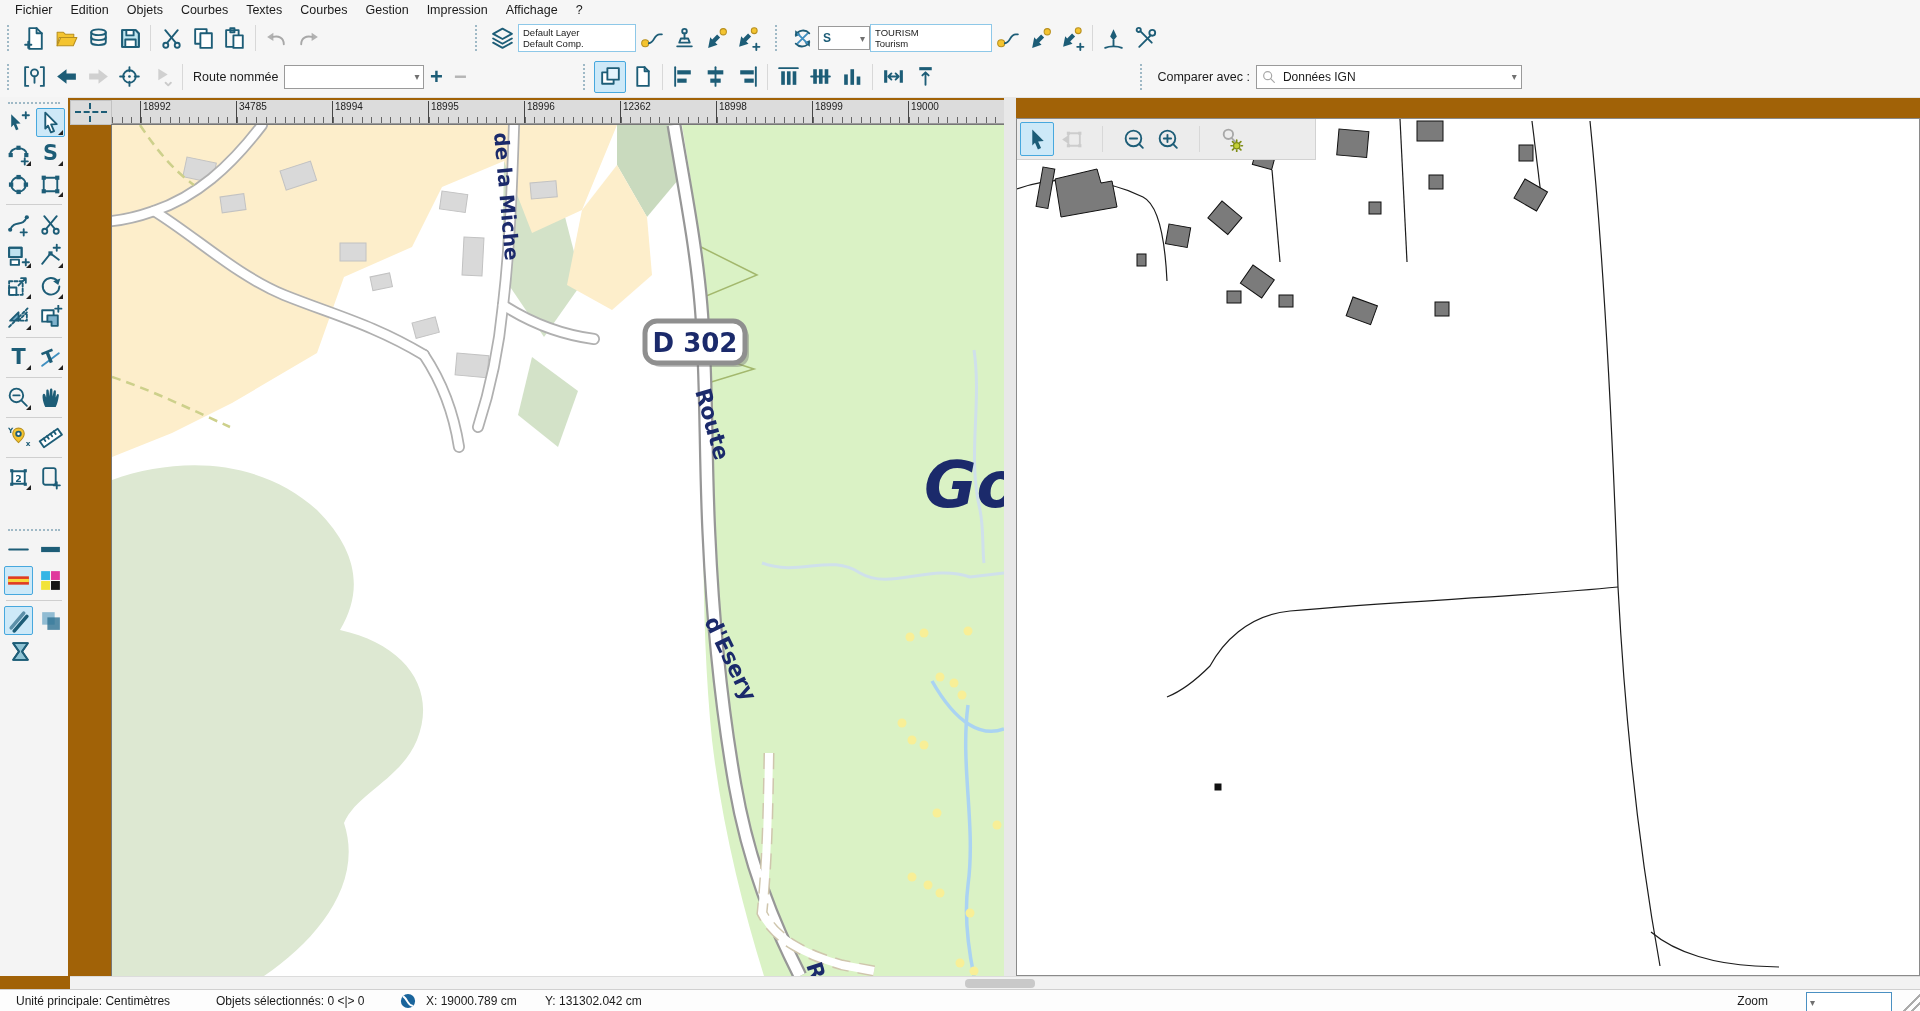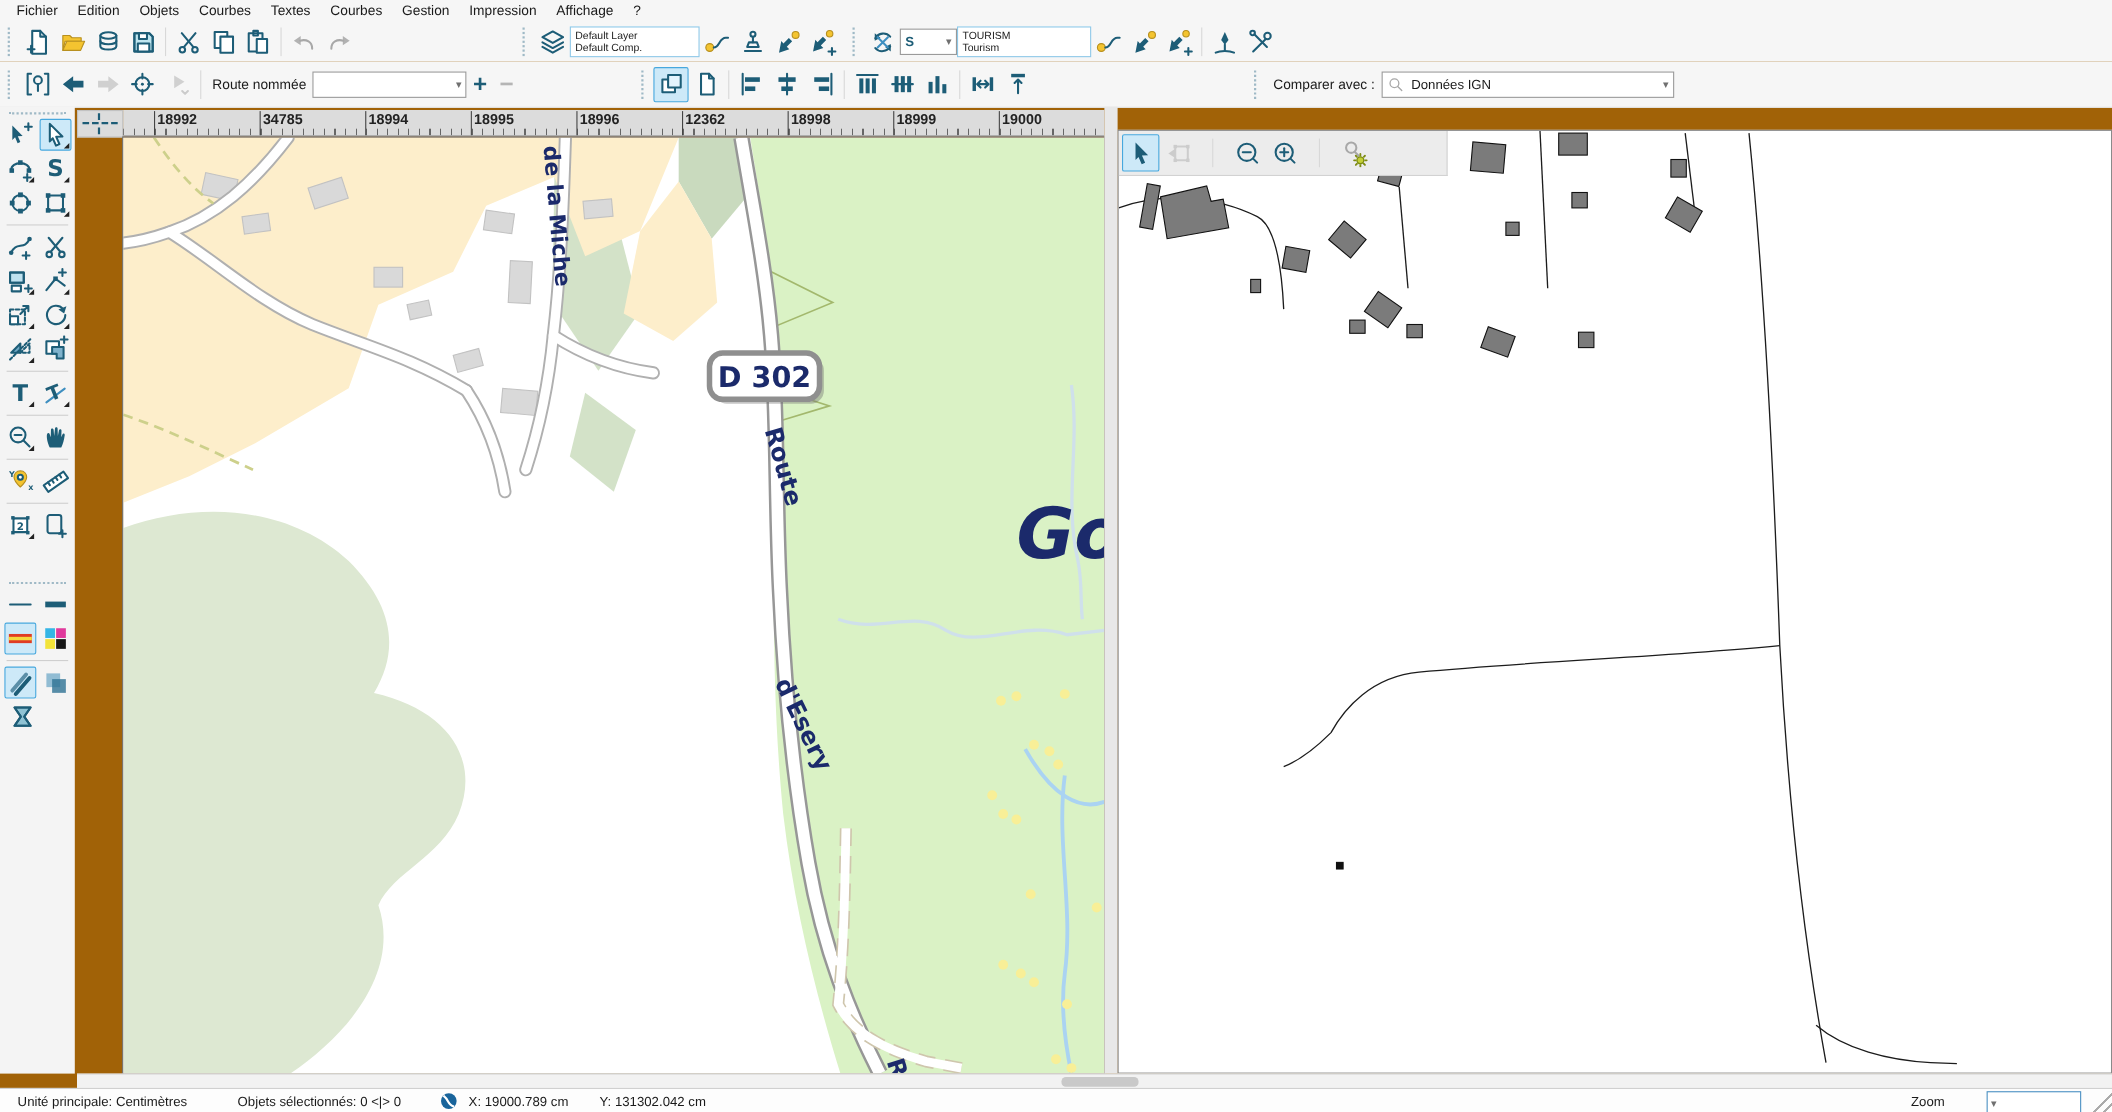--- a/index.html
+++ b/index.html
@@ -45,21 +45,21 @@
   
   .corner{position:absolute;left:70px;top:100px;width:40px;height:23px;background:#dcdcdc;border:1px solid #c2c2c2;}
   .corner::before{content:"";position:absolute;left:4px;top:10px;right:4px;border-top:2px dashed #1d5d77;}
   .corner::after{content:"";position:absolute;top:2px;bottom:2px;left:18px;border-left:2px dashed #1d5d77;}
   .ruler-top{position:absolute;left:112px;top:100px;width:892px;height:23px;background:#dcdcdc;border-bottom:1px solid #9a9a9a;
     background-image:repeating-linear-gradient(90deg,#666 0,#666 1px,transparent 1px,transparent 9.6px);
     background-size:100% 6px;background-position:0 100%;background-repeat:no-repeat;overflow:hidden;}
   .ruler-left{position:absolute;left:70px;top:123px;width:40px;height:853px;background:#dcdcdc;border-right:1px solid #9a9a9a;
     background-image:repeating-linear-gradient(180deg,#666 0,#666 1px,transparent 1px,transparent 9.5px);
     background-size:6px 100%;background-position:100% 0;background-repeat:no-repeat;overflow:hidden;}
-  .rlab{position:absolute;font-size:13px;font-weight:bold;color:#222;}
+  .rlab{position:absolute;font-size:10px;font-weight:normal;color:#222;}
   .ruler-top .rlab{top:1px;border-left:1px solid #444;padding-left:2px;height:100%;}
   .ruler-left .rlab{left:0;width:100%;border-top:1px solid #444;padding-left:1px;}
   .rmark{position:absolute;left:0;width:100%;height:2px;background:#555;}
   
   .map-pane{position:absolute;left:112px;top:125px;width:892px;height:851px;outline:1px solid #777;background:#fff;overflow:hidden;}
   .map-svg{display:block;}
   .map-svg text{font-family:"DejaVu Sans",sans-serif;font-weight:bold;fill:#1b2a6b;}
   .splitter{position:absolute;left:1004px;top:97px;width:12px;bottom:35px;background:#e8e8e8;}
   .right-pane{position:absolute;left:1016px;top:118px;right:0;height:858px;background:#fff;border:1px solid #8a8a8a;box-sizing:border-box;overflow:hidden;}
   .rp-toolbar{position:absolute;left:0;top:0;width:295px;height:40px;background:#ececec;border-right:1px solid #d2d2d2;border-bottom:1px solid #d2d2d2;display:flex;align-items:center;padding-left:3px;z-index:2;}

